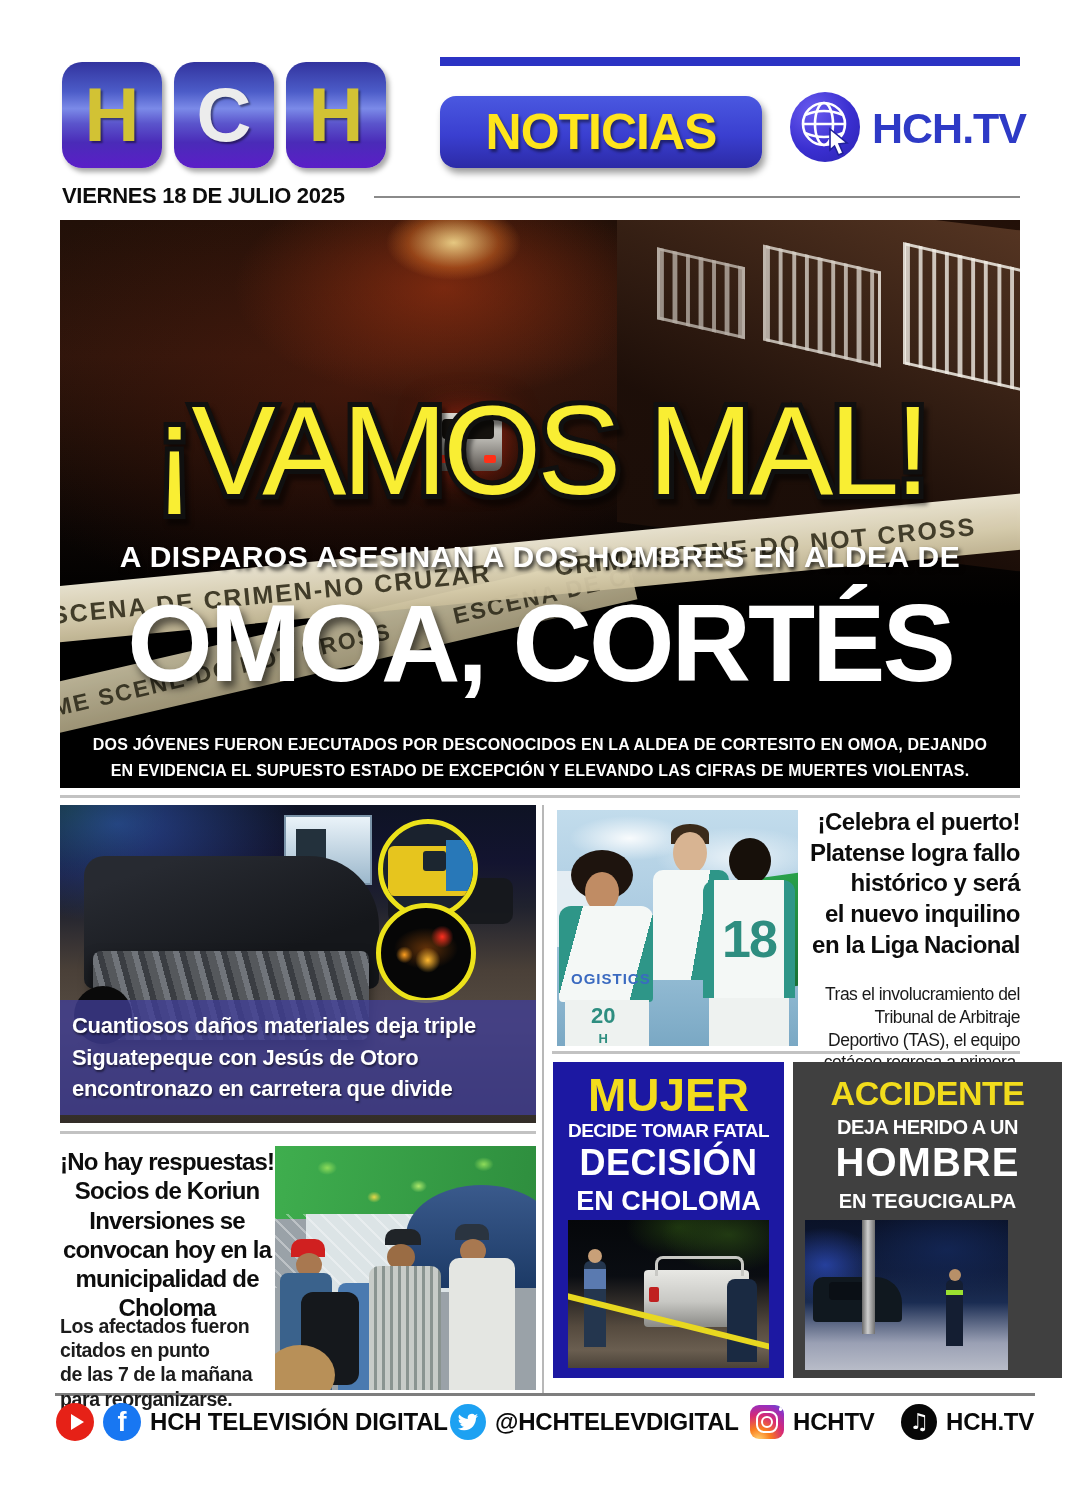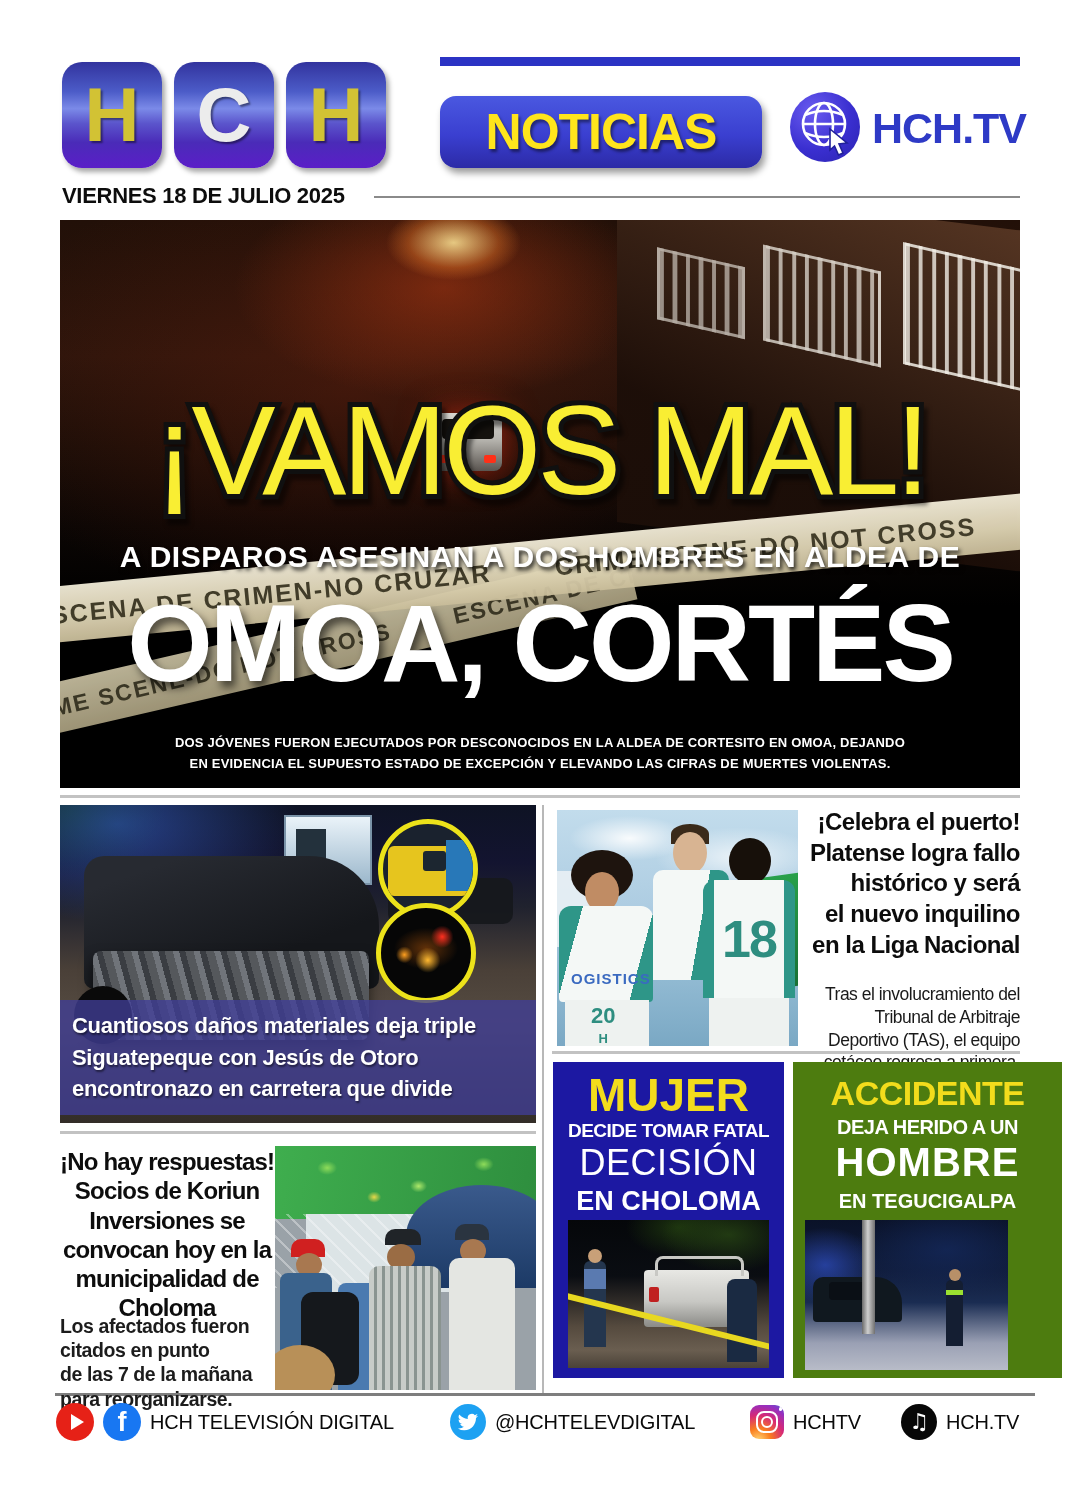--- a/index.html
+++ b/index.html
@@ -59,21 +59,21 @@
     font-weight:800; color:#45402c; z-index:2; }
   .tape-main { left:-30px; top:318px; width:1060px; height:56px; transform:rotate(-5.5deg);
     background:linear-gradient(180deg,#f2ecd8 0%,#ded4b4 60%,#c9bd9a 100%); font-size:25px; letter-spacing:2px; opacity:0.95; }
   .tape-low { left:-60px; top:402px; width:640px; height:50px; transform:rotate(-13deg);
     background:linear-gradient(180deg,#d8cfae 0%,#b8ad8a 100%); font-size:23px; letter-spacing:2px; opacity:0.85; z-index:1; }
   .hero-text { position:absolute; left:0; width:100%; text-align:center; z-index:3; }
   .hero-headline { top:168px; font-size:126px; line-height:1; font-weight:400; color:#f9ee33; letter-spacing:-4px;
     -webkit-text-stroke:10px #101010; paint-order:stroke fill; filter:drop-shadow(4px 6px 2px rgba(0,0,0,0.5)); }
   .hero-subhead { top:320px; font-size:30px; font-weight:900; color:#fff; letter-spacing:0.5px; text-shadow:2px 3px 4px rgba(0,0,0,0.85); }
   .hero-location { top:368px; font-size:110px; line-height:1; font-weight:900; color:#fff; letter-spacing:-3px; text-shadow:4px 6px 8px rgba(0,0,0,0.6); }
-  .hero-desc { top:512px; font-size:13px; font-weight:800; color:#fff; letter-spacing:0.2px; line-height:1.62; }
+  .hero-desc { top:512px; font-size:16px; font-weight:800; color:#fff; letter-spacing:0.2px; line-height:1.62; }
 
   
   .hdiv { position:absolute; background:#c2c2c2; }
   .vdiv { position:absolute; background:#b8b8b8; }
 
   
   .crash { position:absolute; left:60px; top:805px; width:476px; height:318px; overflow:hidden;
     background:
       radial-gradient(260px 140px at 12% 6%, rgba(60,110,230,0.5), transparent 70%),
       radial-gradient(120px 80px at 2% 2%, rgba(10,40,10,0.9), transparent 80%),
@@ -169,61 +169,61 @@
   .kp3-cap { position:absolute; right:18%; top:32%; width:34px; height:16px; border-radius:10px 10px 0 0; background:#2a3440; }
   .kp3-head { position:absolute; right:19%; top:38%; width:26px; height:24px; border-radius:50%; background:#a87850; }
   .kp3-torso { position:absolute; right:8%; top:46%; width:66px; height:54%; border-radius:10px 10px 0 0; background:#e4e6e2; }
   .kp4-torso { position:absolute; left:24%; top:56%; width:44px; height:44%; border-radius:8px 8px 0 0; background:#4a7ab0; }
   .k-hand { position:absolute; left:-4%; bottom:-6%; width:70px; height:60px; border-radius:50%; background:#b89058; }
 
   
   .mujer-panel { position:absolute; left:553px; top:1062px; width:231px; height:316px; background:#1c18a2; text-align:center; }
   .mujer-l1 { position:absolute; left:0; width:100%; top:6px; font-size:46px; font-weight:900; color:#f2dc1c; letter-spacing:0px; }
   .mujer-l2 { position:absolute; left:0; width:100%; top:58px; font-size:19px; font-weight:900; color:#fff; letter-spacing:-0.5px; }
-  .mujer-l3 { position:absolute; left:0; width:100%; top:80px; font-size:36px; font-weight:400; color:#fff; letter-spacing:0.5px; }
+  .mujer-l3 { position:absolute; left:0; width:100%; top:80px; font-size:36px; font-weight:700; color:#fff; letter-spacing:0.5px; }
   .mujer-l4 { position:absolute; left:0; width:100%; top:124px; font-size:27px; font-weight:900; color:#fff; letter-spacing:0px; }
   .mujer-photo { position:absolute; left:15px; top:158px; width:201px; height:148px; overflow:hidden;
     background:
       radial-gradient(90px 50px at 80% 10%, rgba(40,70,20,0.8), transparent 75%),
       radial-gradient(70px 40px at 55% 5%, rgba(30,55,15,0.9), transparent 75%),
       linear-gradient(180deg,#05070a 0%,#0a0d12 38%,#554a3e 72%,#6a5e50 88%,#4a4238 100%); }
   .m-truck { position:absolute; right:10%; top:34%; width:52%; height:38%; border-radius:4px;
     background:linear-gradient(180deg,#e8e8e4 0%,#c8c8c4 55%,#8a8a86 100%); }
   .m-truck::before { content:""; position:absolute; left:10%; top:-26%; width:80%; height:30%;
     border:3px solid #c8c8c4; border-bottom:none; border-radius:8px 8px 0 0; }
   .m-truck::after { content:""; position:absolute; left:4%; top:30%; width:10%; height:26%; background:#c02020; border-radius:2px; }
   .m-cop1 { position:absolute; left:8%; top:28%; width:22px; height:58%; border-radius:6px 6px 0 0; background:#24364e; }
   .m-cop1::before { content:""; position:absolute; left:4px; top:-12px; width:14px; height:14px; border-radius:50%; background:#c8a078; }
   .m-cop1::after { content:""; position:absolute; left:0; top:8px; width:22px; height:20px; background:#5a7ab0; }
   .m-cop2 { position:absolute; right:6%; top:40%; width:30px; height:56%; border-radius:8px 8px 0 0; background:#1a2a42; }
   .m-tape { position:absolute; left:-10%; bottom:28%; width:130%; height:6px; background:#e8d820; transform:rotate(14deg); }
 
   
-  .acc-panel { position:absolute; left:793px; top:1062px; width:269px; height:316px; background:#4d7c0f; text-align:center; }
+  .acc-panel { position:absolute; left:793px; top:1062px; width:269px; height:316px; background:#404040; text-align:center; }
   .acc-l1 { position:absolute; left:0; width:100%; top:12px; font-size:34px; font-weight:900; color:#f2dc1c; letter-spacing:-0.5px; }
   .acc-l2 { position:absolute; left:0; width:100%; top:54px; font-size:20px; font-weight:900; color:#fff; letter-spacing:-0.5px; }
   .acc-l3 { position:absolute; left:0; width:100%; top:78px; font-size:40px; font-weight:900; color:#fff; letter-spacing:1px; }
   .acc-l4 { position:absolute; left:0; width:100%; top:128px; font-size:20px; font-weight:900; color:#fff; letter-spacing:0px; }
   .acc-photo { position:absolute; left:12px; top:158px; width:203px; height:150px; overflow:hidden;
     background:
       radial-gradient(70px 50px at 10% 30%, rgba(60,100,255,0.5), transparent 75%),
       radial-gradient(120px 60px at 70% 20%, rgba(20,40,90,0.8), transparent 80%),
       linear-gradient(180deg,#0a1228 0%,#101c3a 34%,#1a2c52 55%,#9aa0b4 82%,#b8bcc8 100%); }
   .a-pole { position:absolute; left:28%; top:0; width:13px; height:76%;
     background:linear-gradient(90deg,#6a6a6a 0%,#cfcfcf 45%,#707070 100%); }
   .a-car { position:absolute; left:4%; top:38%; width:44%; height:30%; border-radius:10px 26px 4px 4px; background:#10181f; }
   .a-car::before { content:""; position:absolute; left:18%; top:12%; width:46%; height:40%; background:#0a0f15; border-radius:4px; }
   .a-officer { position:absolute; right:22%; top:40%; width:17px; height:44%; border-radius:5px 5px 0 0; background:#141e32; }
   .a-officer::before { content:""; position:absolute; left:3px; top:-11px; width:12px; height:12px; border-radius:50%; background:#b89068; }
   .a-officer::after { content:""; position:absolute; left:0; top:10px; width:17px; height:5px; background:#9ae030; }
 
   
   .footer-group { position:absolute; display:flex; align-items:center; gap:9px; height:40px; }
   .fg1 { left:56px; top:1402px; } .fg2 { left:450px; top:1402px; } .fg3 { left:750px; top:1402px; } .fg4 { left:901px; top:1402px; }
-  .footer-label { font-size:20px; font-weight:400; color:#0a0a0a; letter-spacing:-0.2px; white-space:nowrap; }
+  .footer-label { font-size:24px; font-weight:700; color:#0a0a0a; letter-spacing:-0.2px; white-space:nowrap; }
   .icon-circle { border-radius:50%; display:flex; align-items:center; justify-content:center; flex:0 0 auto; }
   .yt { width:38px; height:38px; background:#e62117; }
   .yt-play { width:0; height:0; border-top:8px solid transparent; border-bottom:8px solid transparent; border-left:13px solid #fff; margin-left:4px; }
   .fb { width:38px; height:38px; background:#1877f2; font-size:27px; font-weight:900; color:#fff; line-height:1; }
   .tw { width:36px; height:36px; background:#1da1f2; }
   .ig { width:34px; height:34px; border-radius:9px; position:relative;
     background:radial-gradient(circle at 25% 105%, #ffd776 0%, #fa7e1e 28%, #d62976 58%, #962fbf 82%, #4f5bd5 100%); }
   .ig-cam { position:absolute; inset:6px; border:2.5px solid #fff; border-radius:8px; }
   .ig-lens { position:absolute; left:50%; top:50%; width:12px; height:12px; margin:-6px 0 0 -6px; border:2.5px solid #fff; border-radius:50%; }
   .ig-dot { position:absolute; right:2px; top:2px; width:3.5px; height:3.5px; border-radius:50%; background:#fff; }

